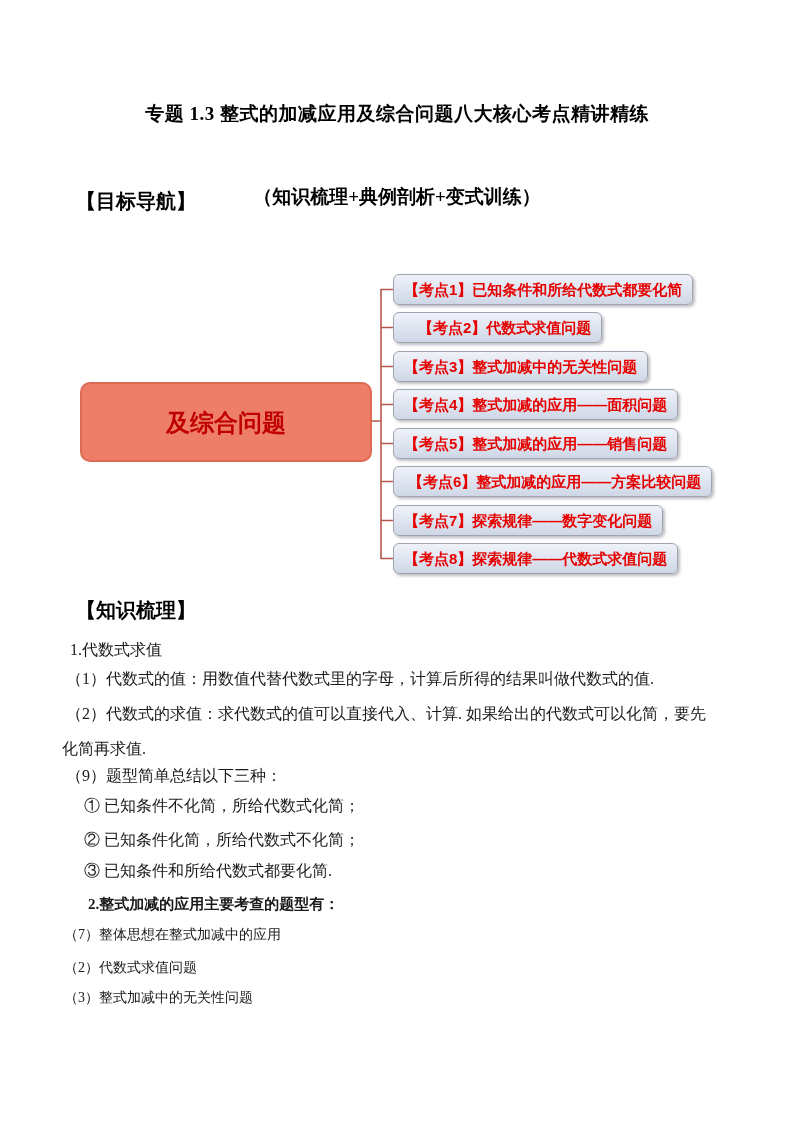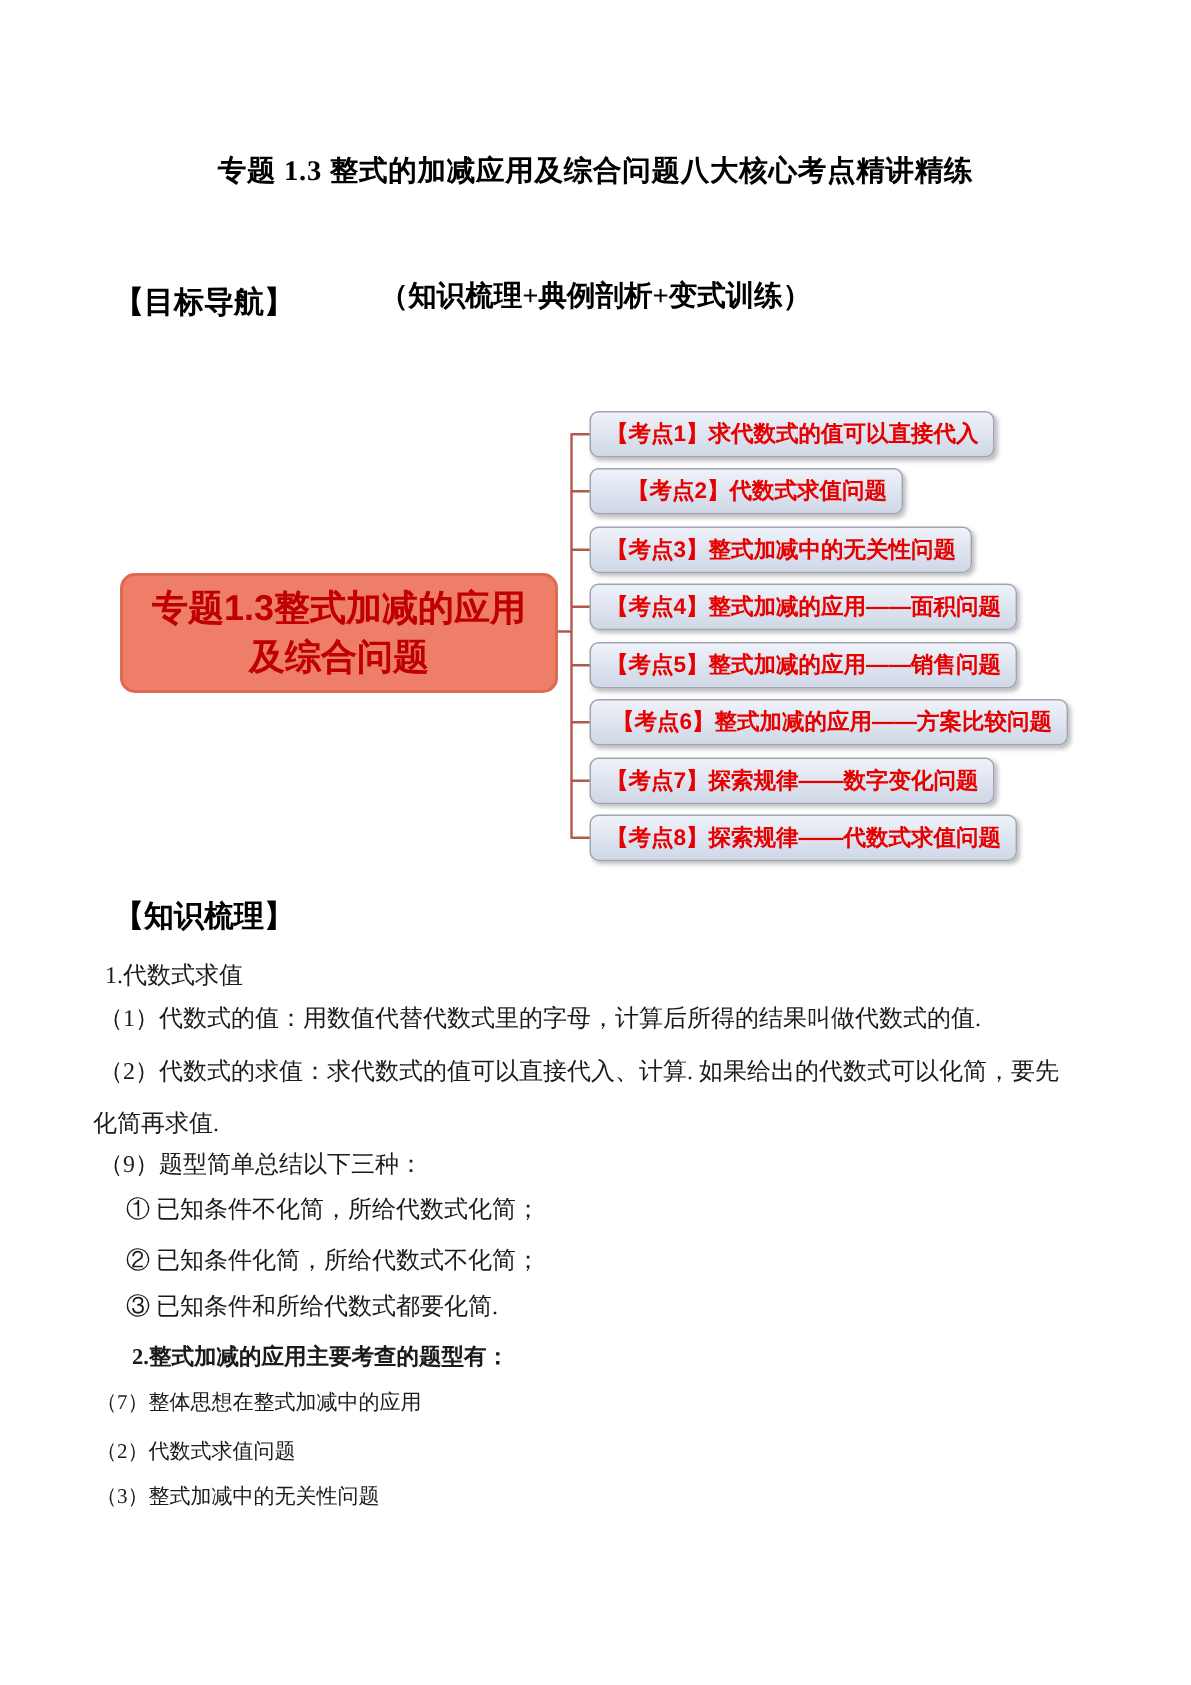--- a/index.html
+++ b/index.html
@@ -68,25 +68,24 @@
 <div class="doc-title">专题 1.3 整式的加减应用及综合问题八大核心考点精讲精练</div>
 <div class="doc-subtitle">（知识梳理+典例剖析+变式训练）</div>
 
 <div class="sec-header" id="nav-header">【目标导航】</div>
 
 <div class="mindmap">
   <svg width="794" height="345">
     <path id="connector-path" fill="none" stroke="#B4584E" stroke-width="1.6" stroke-linecap="round" stroke-linejoin="round" d="M372,166 L381,166 M381,34.5 L381,303.5 M381,34.5 L394,34.5 M381,72.5 L394,72.5 M381,111.5 L394,111.5 M381,149.5 L394,149.5 M381,188.5 L394,188.5 M381,226.5 L394,226.5 M381,265.5 L394,265.5 M381,303.5 L394,303.5 "></path>
   </svg>
   <div class="root-box">
-    <div>专题1.3整式加减的应用</div>
     <div>及综合问题</div>
   </div>
   <div id="topics">
-      <div class="topic-box" style="top: 19px;">【考点1】求代数式的值可以直接代入</div>
+      <div class="topic-box" style="top: 19px;">【考点1】已知条件和所给代数式都要化简</div>
       <div class="topic-box" style="top: 57px; padding-left: 24px;">【考点2】代数式求值问题</div>
       <div class="topic-box" style="top: 96px;">【考点3】整式加减中的无关性问题</div>
       <div class="topic-box" style="top: 134px;">【考点4】整式加减的应用——面积问题</div>
       <div class="topic-box" style="top: 173px;">【考点5】整式加减的应用——销售问题</div>
       <div class="topic-box" style="top: 211px; padding-left: 14px;">【考点6】整式加减的应用——方案比较问题</div>
       <div class="topic-box" style="top: 250px;">【考点7】探索规律——数字变化问题</div>
       <div class="topic-box" style="top: 288px;">【考点8】探索规律——代数式求值问题</div>
     </div>
 </div>
 

